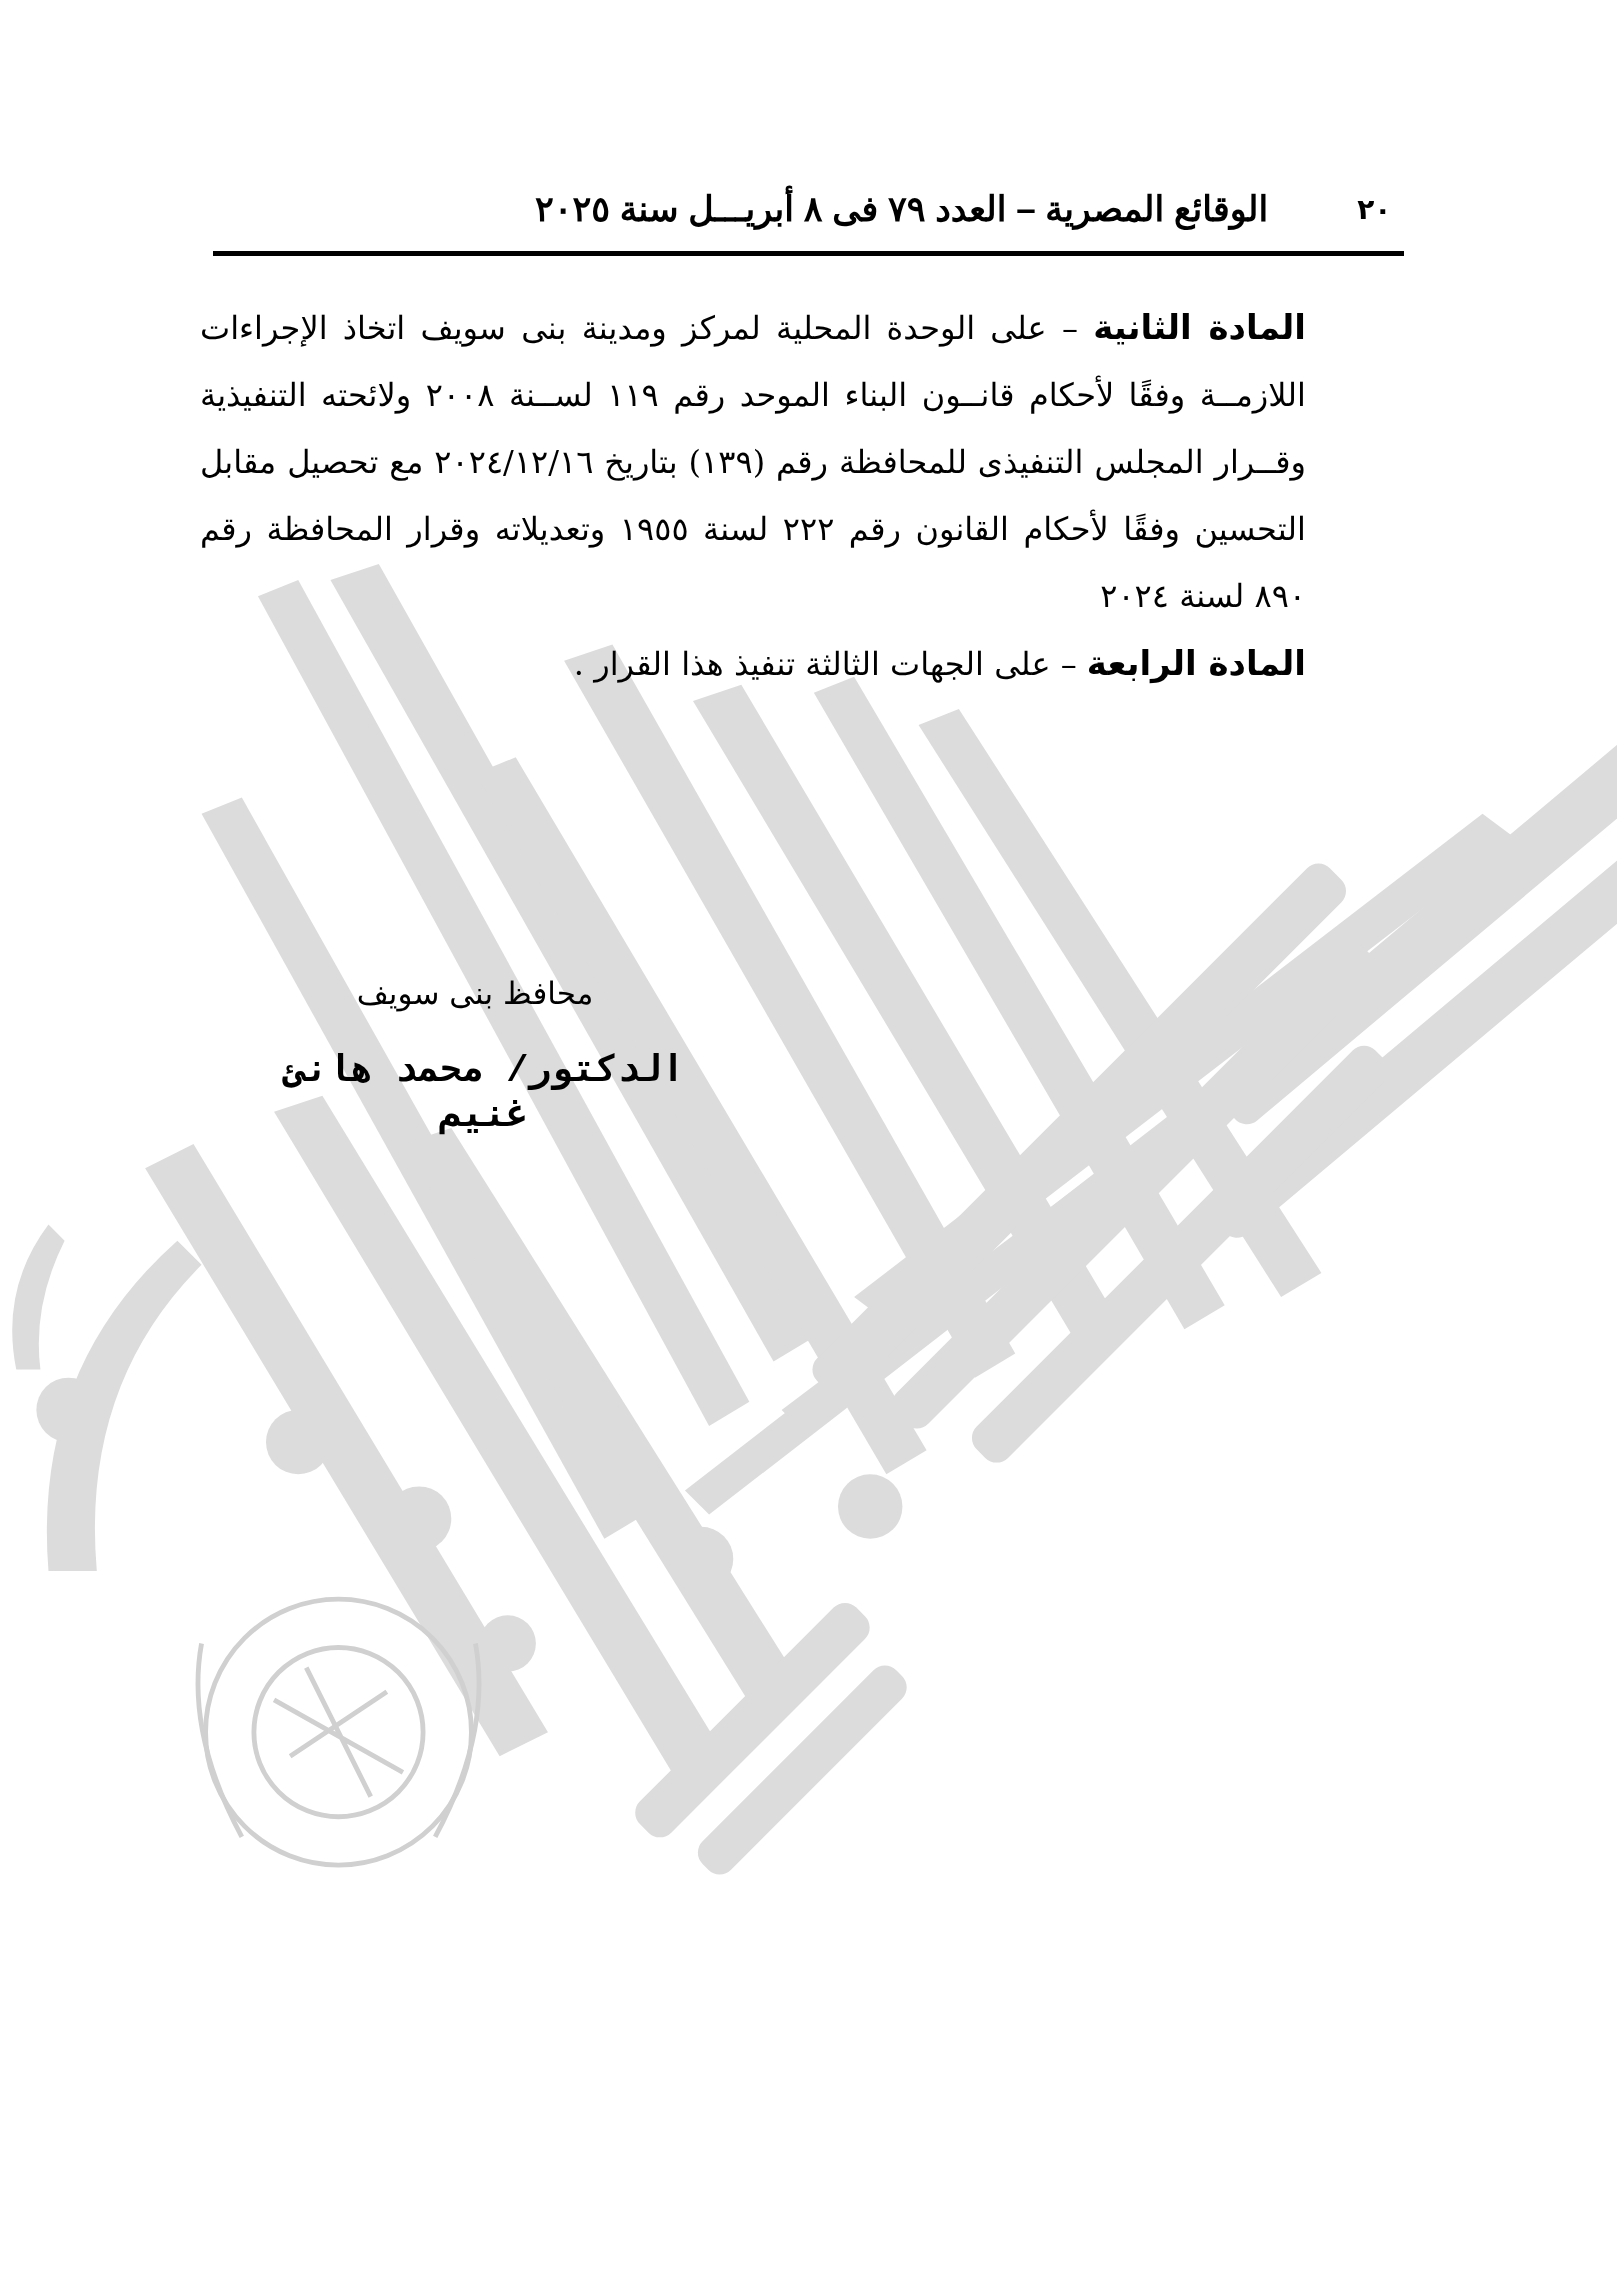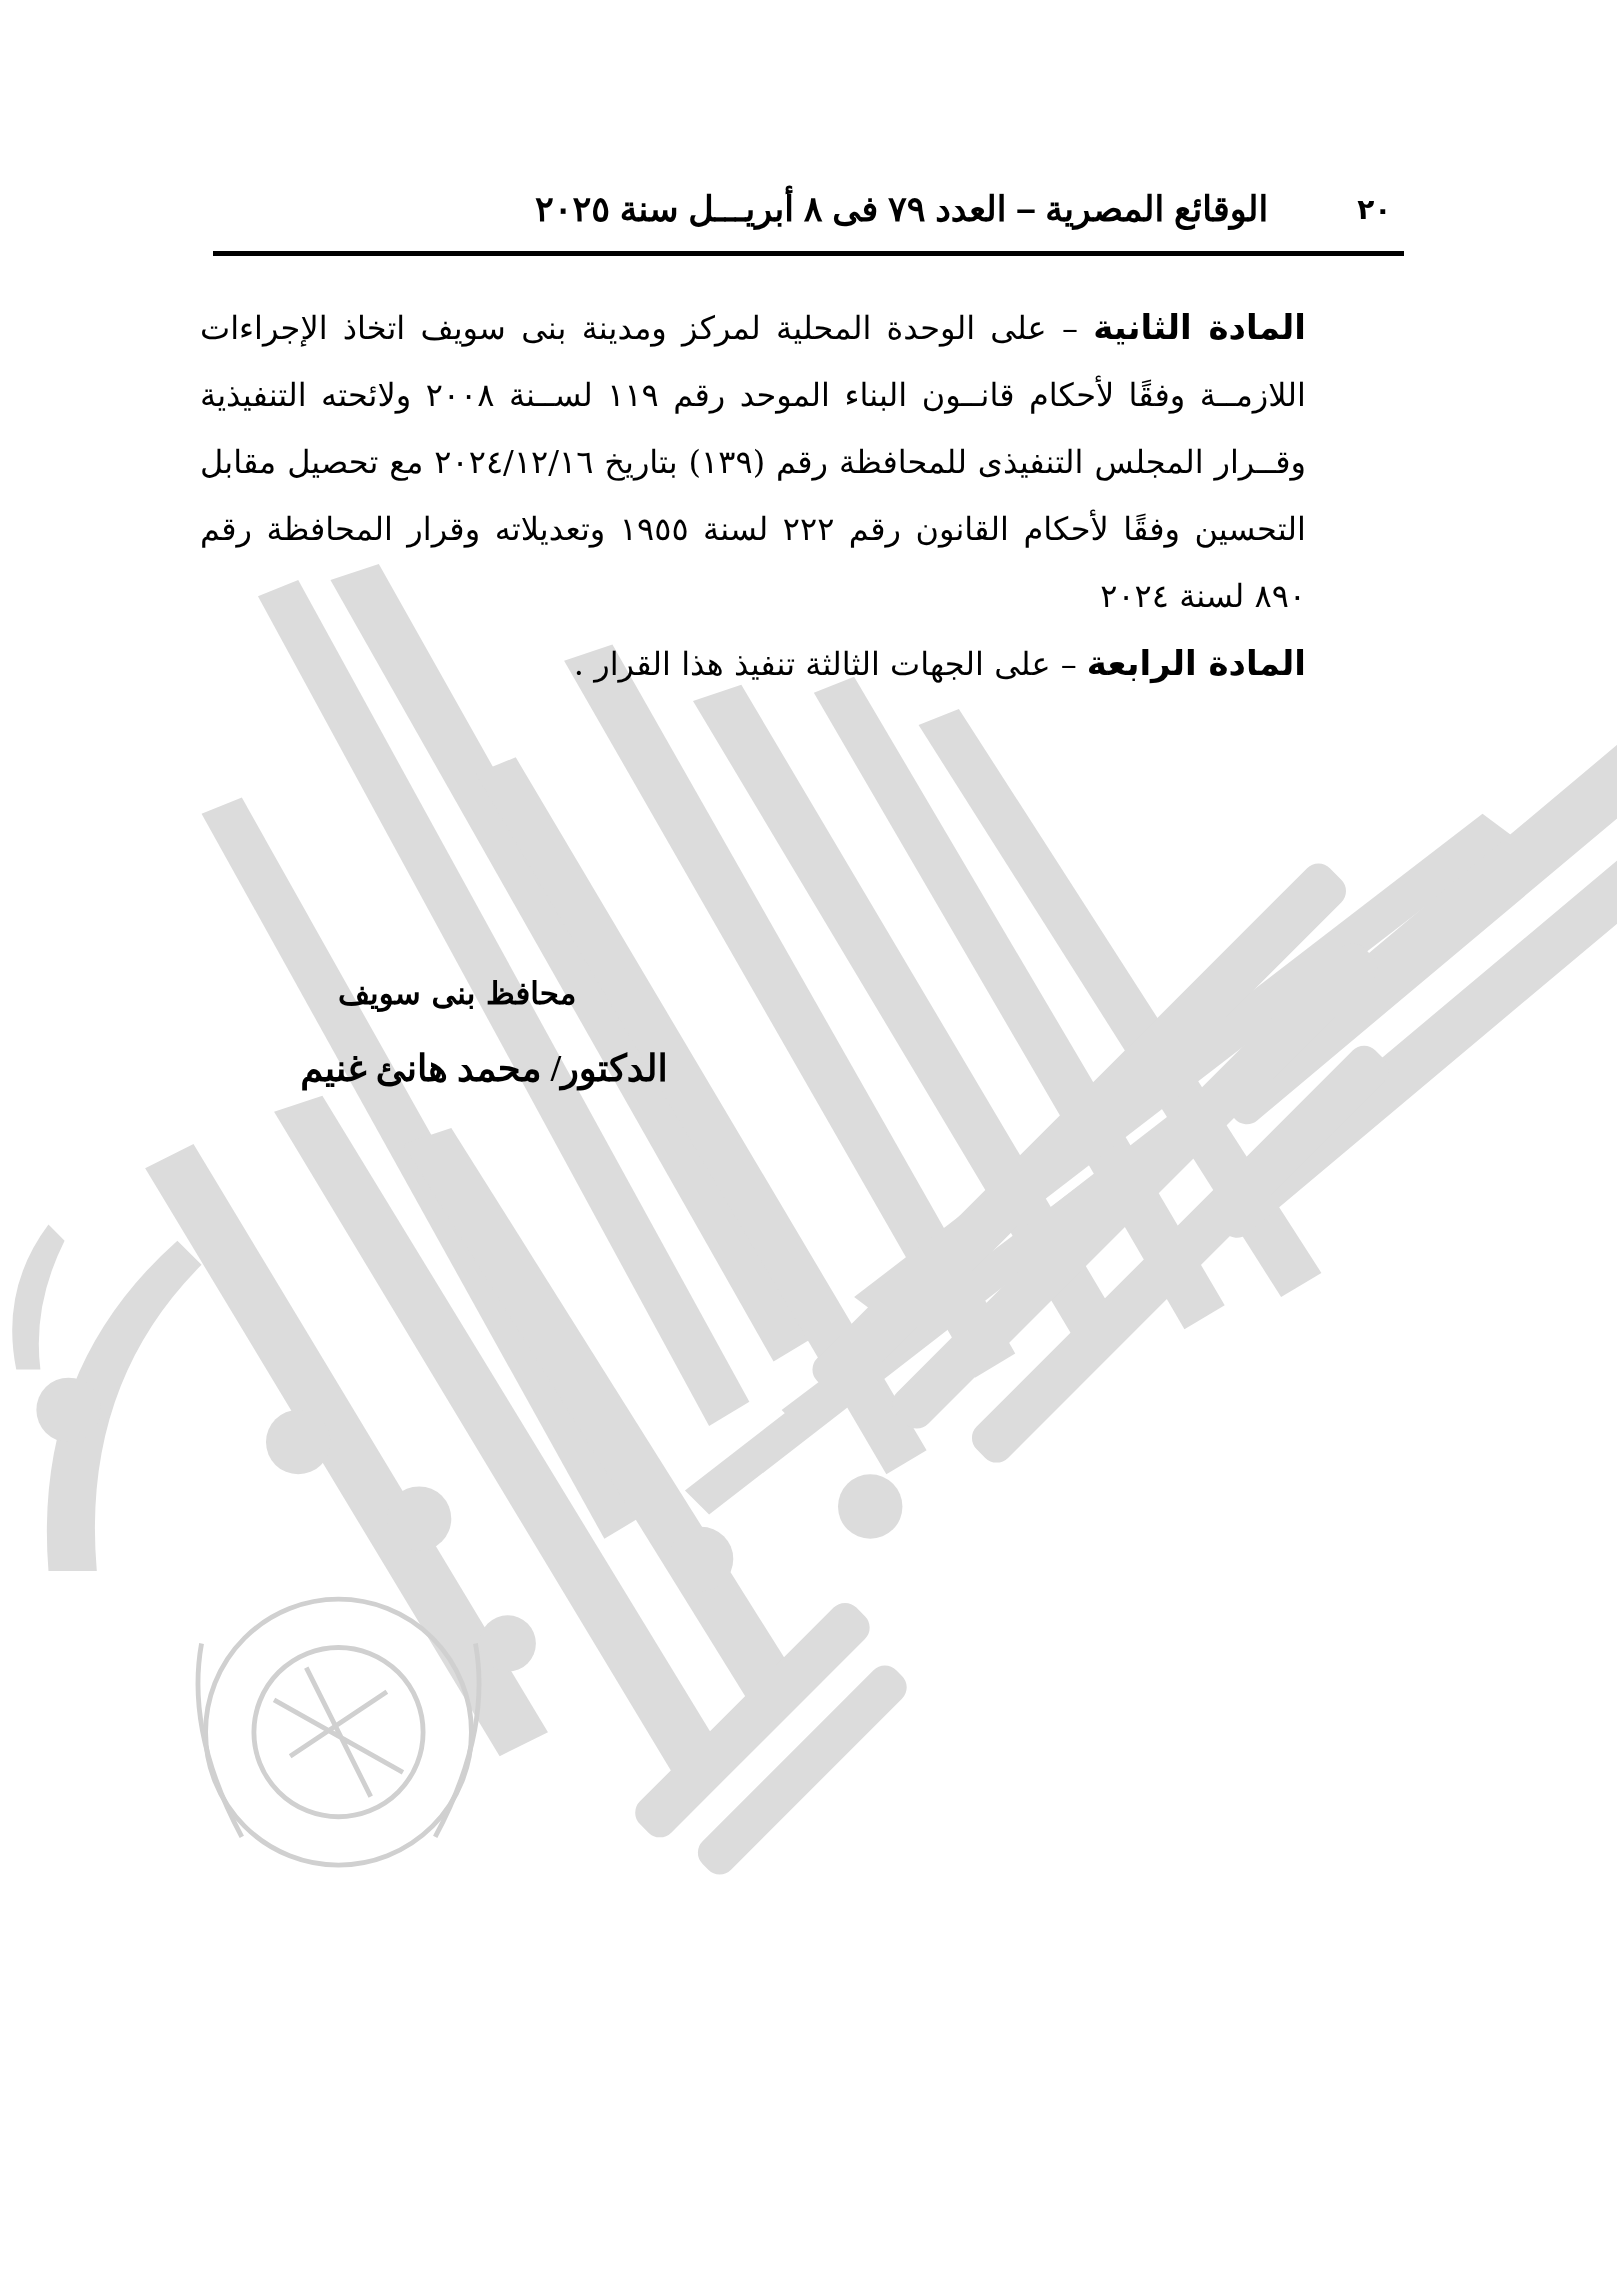--- a/index.html
+++ b/index.html
@@ -19,22 +19,22 @@
   .rule { position:absolute; left:213px; top:251px; width:1191px; height:4.8px; background:#000; }
 
   .body { position:absolute; left:200px; top:294px; width:1191px; direction:rtl; text-align:justify; }
   .para { font-family:"DejaVu Serif", serif; font-size:32px; line-height:67px; margin:0; }
   .para .lbl { font-family:"DejaVu Sans", sans-serif; font-weight:bold; font-size:34px; }
   .indent { padding-right:85px; }
   .article1 { text-align-last:right; }
   .issued { font-family:"DejaVu Serif", serif; font-size:26px; line-height:56px; padding-right:85px; margin-top:0; }
 
   .sig { position:absolute; direction:rtl; }
-  .sig-title { left:338px; top:975px; width:274px; text-align:left; font-family:"DejaVu Serif", serif; font-size:31px;font-weight:bold; }
-  .sig-name { left:234px; top:1047px; width:500px; text-align:center; font-family:Liberation Serif, serif; font-weight:bold; font-size:37px; }
+  .sig-title { left:338px; top:975px; width:274px; text-align:center; font-family:"DejaVu Serif", serif; font-size:31px; }
+  .sig-name { left:234px; top:1047px; width:500px; text-align:center; font-family:Liberation Mono, monospace; font-weight:bold; font-size:37px; }
 </style>
 </head>
 <body>
 
 <svg class="watermark" viewBox="0 0 2008 2835" xmlns="http://www.w3.org/2000/svg">
   <g fill="#dcdcdc" stroke="none">
 
     <polygon points="320,740 370,720 930,1740 880,1770"></polygon>
     <polygon points="410,720 470,700 1010,1660 960,1690"></polygon>
     <polygon points="250,1010 300,990 800,1880 750,1910"></polygon>

